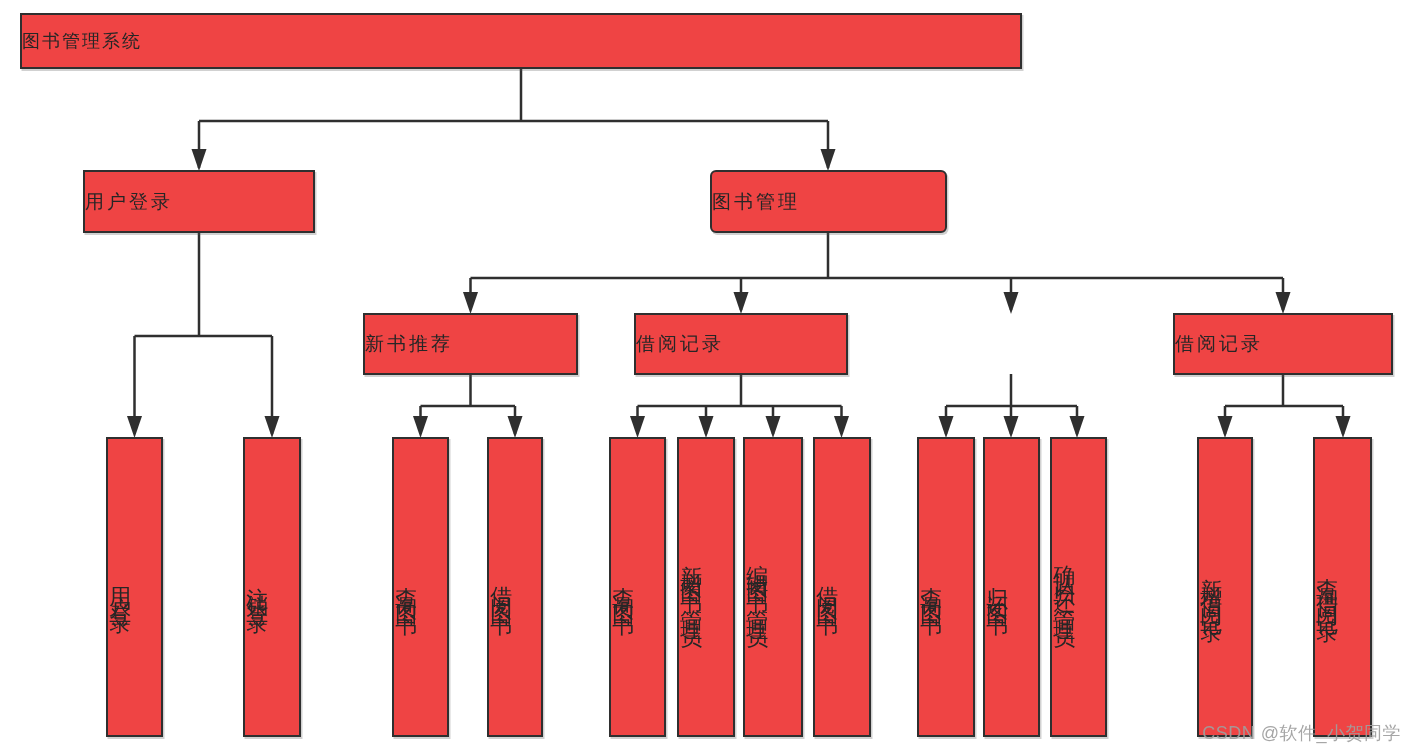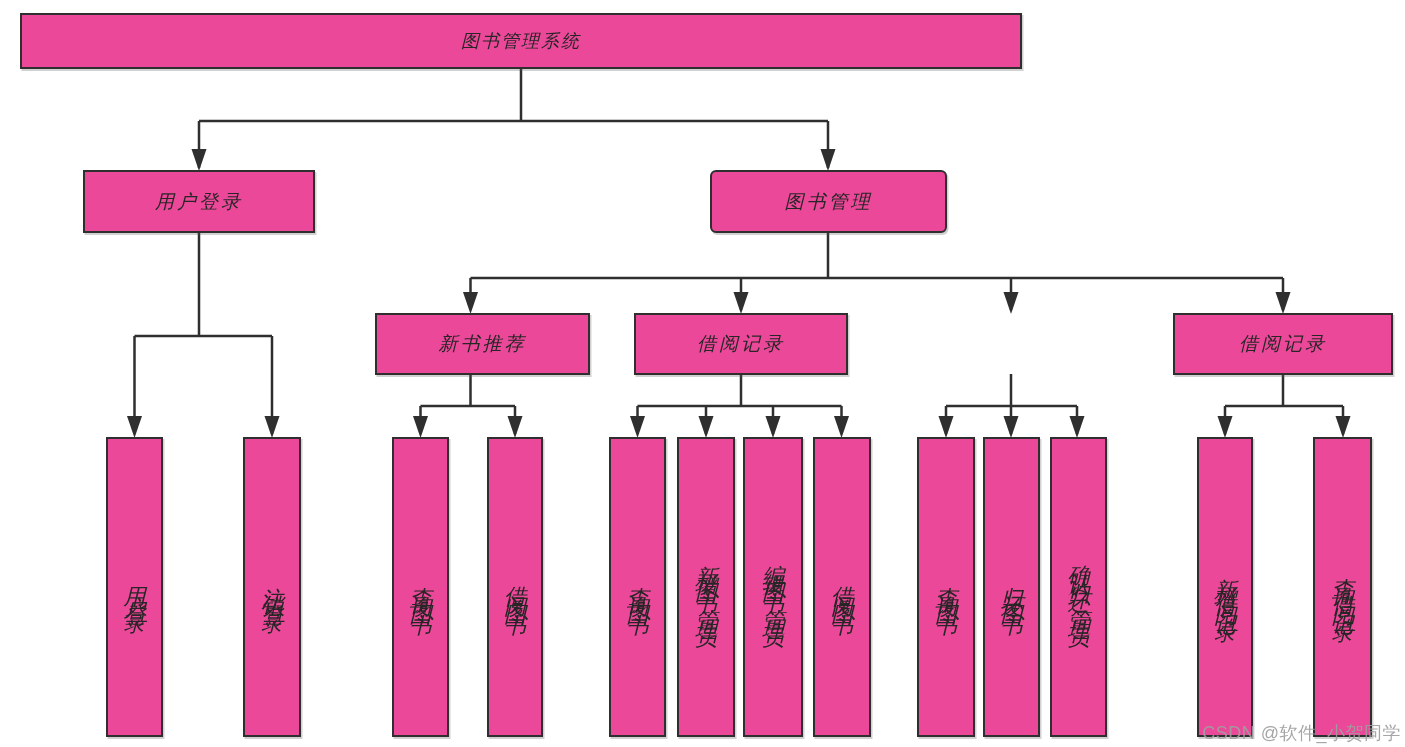--- a/index.html
+++ b/index.html
@@ -13,27 +13,25 @@
   }
   .wires {
     position: absolute;
     left: 0; top: 0;
     width: 1405px; height: 747px;
     pointer-events: none;
   }
   .box {
     position: absolute;
     box-sizing: border-box;
-    background: #ec4899;
+    background: #ef4444;
     border: 2.5px solid #2f2f2f;
     box-shadow: 1.5px 2px 0 rgba(90,90,90,0.28);
     display: flex;
     align-items: center;
-    justify-content: center;
-    font-style: italic;
   }
   .hlabel {
     font-size: 19px;
     letter-spacing: 3px;
     color: #262626;
     white-space: nowrap;
   }
   .root .hlabel { font-size: 18px; letter-spacing: 2px; }
   .vlabel {
     writing-mode: vertical-rl;
@@ -97,21 +95,21 @@
     <span class="hlabel">图书管理系统</span>
   </div>
 
   <div class="box" style="left:83px; top:170px; width:232px; height:63px;">
     <span class="hlabel">用户登录</span>
   </div>
   <div class="box" style="left:710px; top:170px; width:237px; height:63px;border-radius:6px;">
     <span class="hlabel">图书管理</span>
   </div>
 
-  <div class="box" style="left:363px; top:313px; width:215px; height:62px;margin-left:12px;">
+  <div class="box" style="left:363px; top:313px; width:215px; height:62px;">
     <span class="hlabel">新书推荐</span>
   </div>
   <div class="box" style="left:634px; top:313px; width:214px; height:62px;">
     <span class="hlabel">借阅记录</span>
   </div>
   <div class="box" style="left:1173px; top:313px; width:220px; height:62px;">
     <span class="hlabel">借阅记录</span>
   </div>
 
   <div class="box" style="left:106px; top:437px; width:57px; height:300px;">

